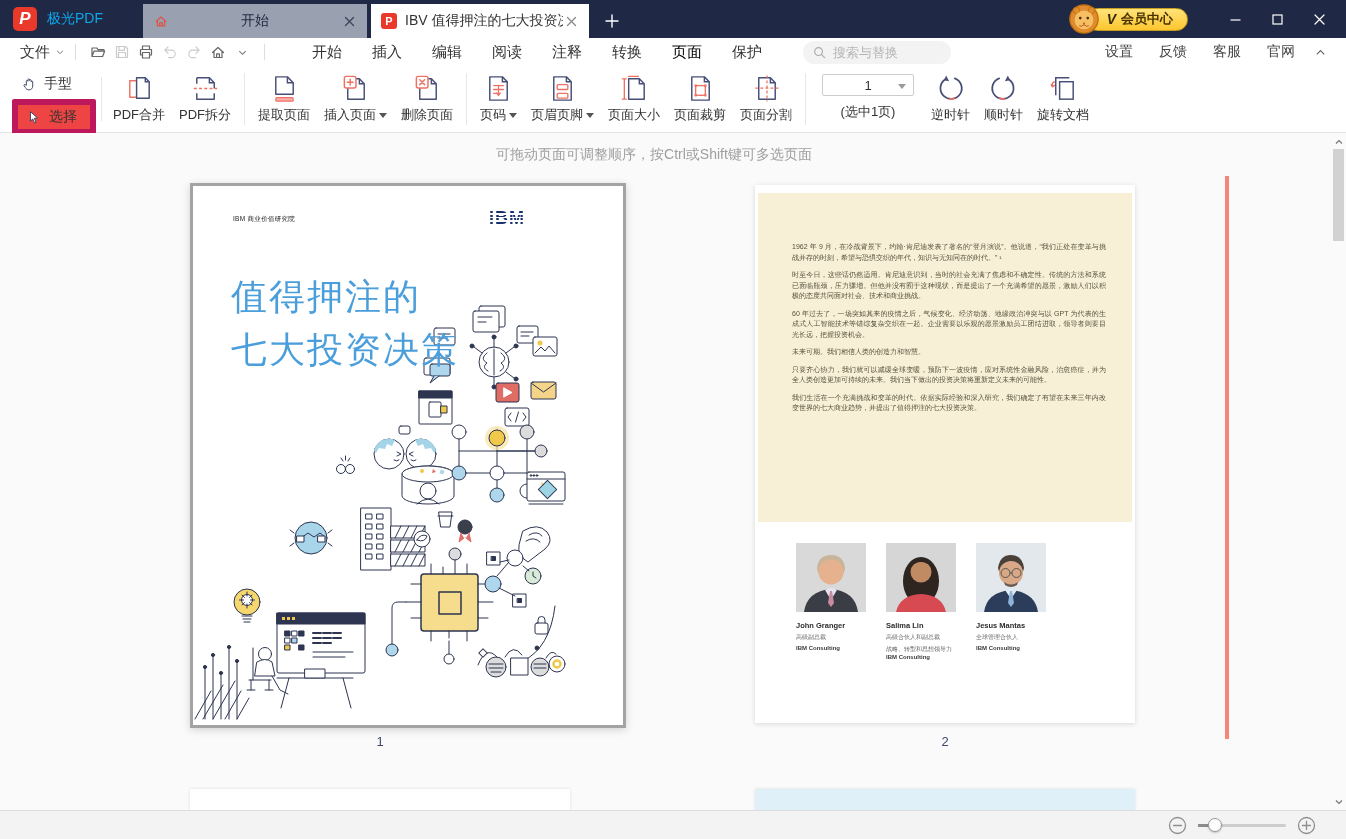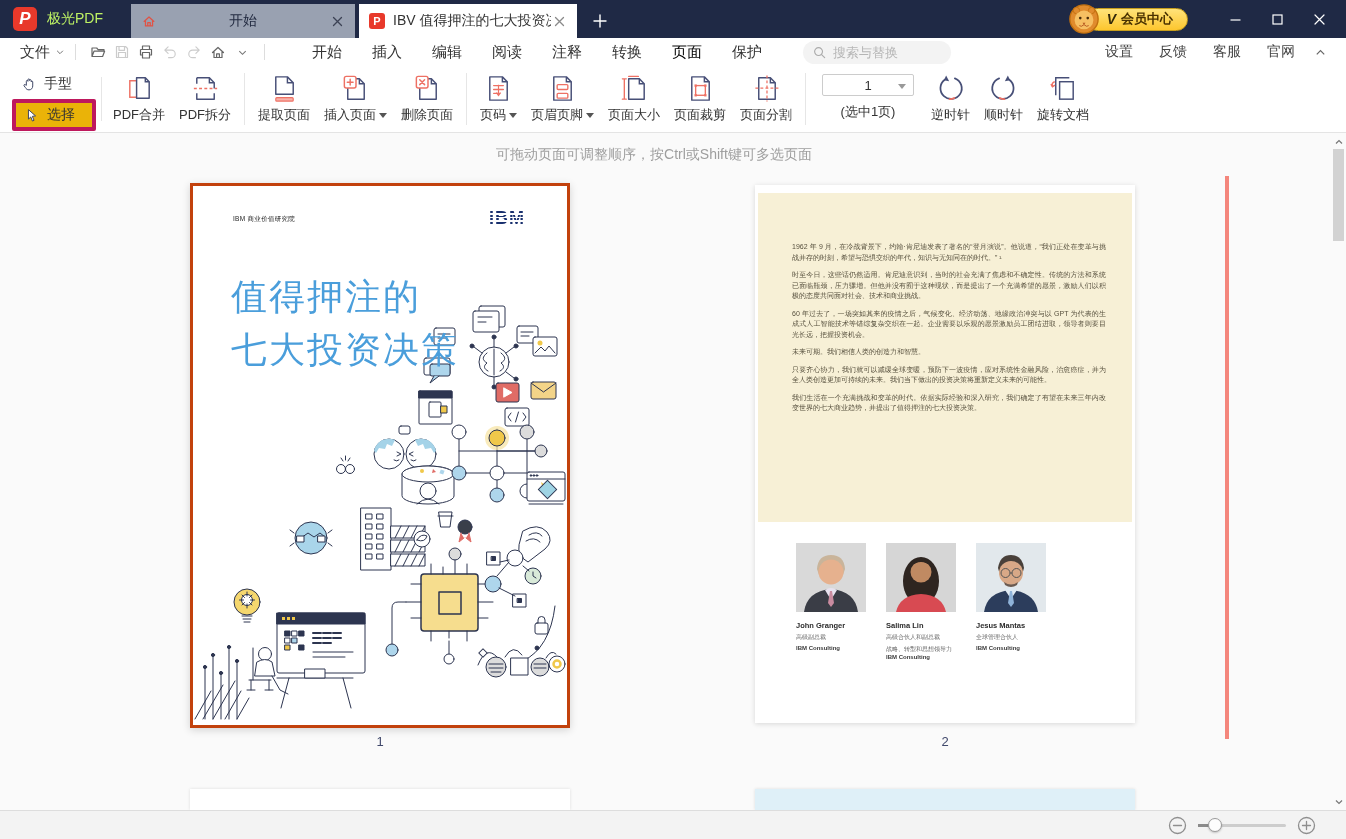--- a/index.html
+++ b/index.html
@@ -6,21 +6,21 @@
   html,body { width:1346px; height:839px; overflow:hidden;
     font-family:"Liberation Sans","DejaVu Sans",sans-serif; background:#fff; }
   .app { position:relative; width:1346px; height:839px; }
 
   
   .titlebar { position:absolute; top:0; left:0; right:0; height:38px;
     background:#1f2945; display:flex; align-items:center; }
   .logo { width:24px; height:24px; background:#e8392b; border-radius:5px; color:#fff;
     font-weight:bold; font-style:italic; font-size:17px; display:flex; align-items:center;
     justify-content:center; margin-left:13px; flex:none; }
-  .app-name { color:#bef264; font-size:14px; margin:0 28px 0 10px; white-space:nowrap; }
+  .app-name { color:#0ea5e9; font-size:14px; margin:0 40px 0 10px; white-space:nowrap; }
   .tab { height:34px; margin-top:4px; display:flex; align-items:center; padding:0 10px;
     width:224px; flex:none; cursor:default; }
   .tab.inactive { background:#99a1b1; color:#232b41; }
   .tab.active { background:#ffffff; color:#333; width:218px; }
   .tab-label { font-size:14px; white-space:nowrap; overflow:hidden; flex:1; text-align:center; }
   .tab.active .tab-label { text-align:left; margin-left:8px; }
   .tab-close { width:16px; height:16px; flex:none; display:flex; align-items:center; justify-content:center; }
   .minilogo { width:16px; height:16px; background:#e8392b; border-radius:3px; color:#fff;
     font-weight:bold; font-size:11px; display:flex; align-items:center; justify-content:center; flex:none; }
   .newtab { width:30px; height:30px; margin:4px 0 0 8px; display:flex; align-items:center; justify-content:center; }
@@ -53,40 +53,40 @@
   .right-menus { margin-left:auto; display:flex; align-items:center; margin-right:14px; }
   .right-menu { font-size:14px; color:#444; padding:3px 13px; white-space:nowrap; }
   .collapse { width:24px; height:22px; display:flex; align-items:center; justify-content:center; }
 
   
   .toolbar { position:absolute; top:66px; left:0; right:0; height:67px; background:#fff;
     border-bottom:1px solid #e4e4e4; }
   .side-tools { position:absolute; left:12px; top:5px; width:84px; }
   .tool-row { display:flex; align-items:center; gap:7px; font-size:14px; color:#333;
     padding:3px 8px; border:1px solid transparent; margin-bottom:2px; }
-  .tool-row.selected { background:#eab308; border:4px solid #be185d; border-radius:2px; }
+  .tool-row.selected { background:#ef4444; border:6px solid #be185d; border-radius:2px; }
   .vsep { position:absolute; top:11px; width:1px; height:44px; background:#e6e6e6; }
   .tb-row { position:absolute; left:106px; top:4px; display:flex; align-items:flex-start; }
   .tbtn { display:flex; flex-direction:column; align-items:center; gap:2px; padding:3px 7px; min-width:56px; }
   .tbtn svg { width:31px; height:31px; }
   .tlabel { font-size:13px; color:#333; white-space:nowrap; display:flex; align-items:center; }
   .caret { width:0; height:0; border-left:4px solid transparent; border-right:4px solid transparent;
     border-top:5px solid #555; margin-left:3px; display:inline-block; }
   .tsep { width:1px; height:52px; background:#e6e6e6; margin:3px 6px 0 6px; flex:none; }
   .pagebox { display:flex; flex-direction:column; align-items:center; margin:4px 10px 0 10px; }
   .page-select { width:92px; height:22px; border:1px solid #ccc; border-radius:2px; background:#fff;
     display:flex; align-items:center; font-size:13px; color:#333; position:relative; justify-content:center; }
   .page-select .caret { position:absolute; right:7px; top:9px; border-top-color:#999; }
   .sel-label { font-size:13px; color:#333; margin-top:7px; white-space:nowrap; }
 
   
   .content { position:absolute; top:133px; left:0; right:0; bottom:29px; background:#fafafa; overflow:hidden; }
   .hint { position:absolute; top:13px; left:0; right:38px; text-align:center; font-size:14px; color:#9e9e9e; }
   .thumb { position:absolute; background:#fff; }
-  .page1 { left:190px; top:50px; width:380px; height:545px; border:3px solid #c2410c;
+  .page1 { left:190px; top:50px; width:436px; height:545px; border:3px solid #a3a3a3;
     box-shadow:0 2px 8px rgba(0,0,0,.16); }
   .page2 { left:755px; top:52px; width:380px; height:538px; box-shadow:0 1px 5px rgba(0,0,0,.14); }
   .pagenum { position:absolute; top:601px; width:380px; text-align:center; font-size:13px; color:#40486b; }
   .pn1 { left:190px; } .pn2 { left:755px; }
   .partial { position:absolute; top:656px; width:380px; height:21px; box-shadow:0 0 3px rgba(0,0,0,.12); }
   .p3 { left:190px; background:#fff; }
   .p4 { left:755px; background:#dff0f8; }
   .insert-line { position:absolute; left:1225px; top:43px; width:4px; height:563px; background:#f4867c; }
   .vscroll { position:absolute; right:0; top:0; bottom:0; width:15px; background:#fafafa; }
   .vthumb { position:absolute; right:2px; top:16px; width:11px; height:92px; background:#d2d2d2; }

